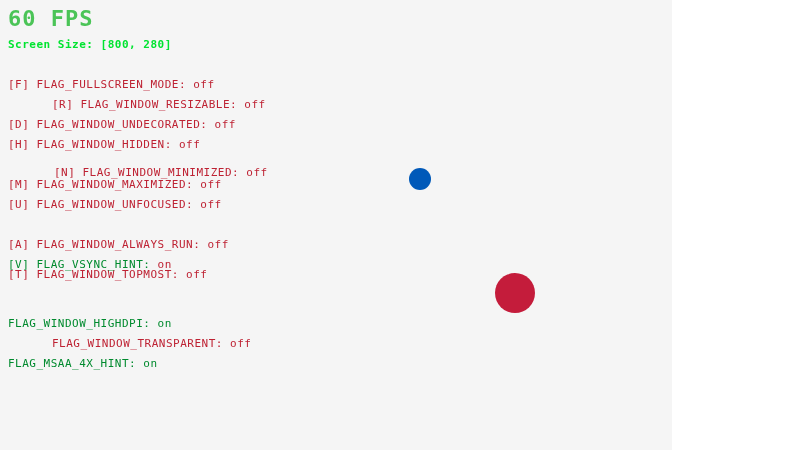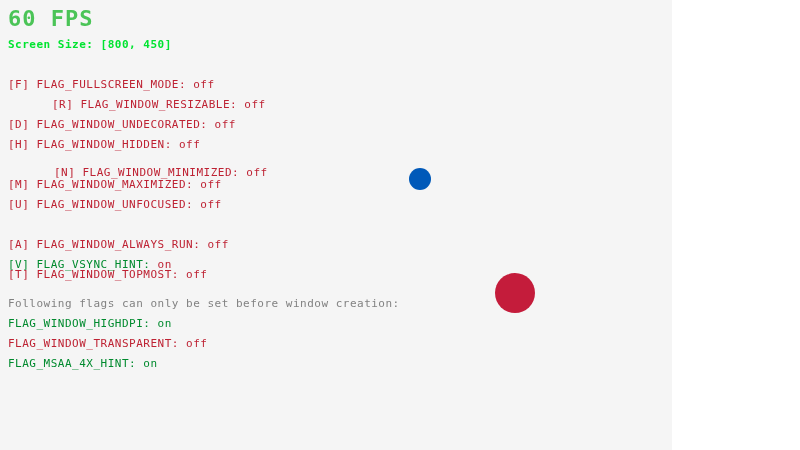--- a/index.html
+++ b/index.html
@@ -86,40 +86,39 @@
     background: #c41c3b;
   }
 </style>
 </head>
 <body>
 
 <div id="app" style="background: rgb(245, 245, 245);">
 
   <div class="txt" id="fps" style="color: rgb(75, 196, 87);">60 FPS</div>
 
-  <div class="txt" id="screen-size" style="color: rgb(0, 228, 48);">Screen Size: [800, 450]</div>
+  <div class="txt" id="screen-size" style="color: rgb(0, 228, 48);">Screen Size: [800, 280]</div>
 
 
   <div id="flags-after-list">
       <div class="flag-row" style="top: 78px; text-align: right;"><span class="flag-label" style="color: rgb(190, 34, 51);">[F] FLAG_FULLSCREEN_MODE: </span><span class="flag-value" style="color: rgb(190, 34, 51);">off</span></div>
       <div class="flag-row" style="top: 98px; margin-left: 44px;"><span class="flag-label" style="color: rgb(190, 34, 51);">[R] FLAG_WINDOW_RESIZABLE: </span><span class="flag-value" style="color: rgb(190, 34, 51);">off</span></div>
       <div class="flag-row" style="top: 118px;"><span class="flag-label" style="color: rgb(190, 34, 51);">[D] FLAG_WINDOW_UNDECORATED: </span><span class="flag-value" style="color: rgb(190, 34, 51);">off</span></div>
       <div class="flag-row" style="top: 138px;"><span class="flag-label" style="color: rgb(190, 34, 51);">[H] FLAG_WINDOW_HIDDEN: </span><span class="flag-value" style="color: rgb(190, 34, 51);">off</span></div>
       <div class="flag-row" style="top: 166px; margin-left: 46px;"><span class="flag-label" style="color: rgb(190, 34, 51);">[N] FLAG_WINDOW_MINIMIZED: </span><span class="flag-value" style="color: rgb(190, 34, 51);">off</span></div>
       <div class="flag-row" style="top: 178px;"><span class="flag-label" style="color: rgb(190, 34, 51);">[M] FLAG_WINDOW_MAXIMIZED: </span><span class="flag-value" style="color: rgb(190, 34, 51);">off</span></div>
       <div class="flag-row" style="top: 198px;"><span class="flag-label" style="color: rgb(190, 34, 51);">[U] FLAG_WINDOW_UNFOCUSED: </span><span class="flag-value" style="color: rgb(190, 34, 51);">off</span></div>
       <div class="flag-row" style="top: 234px; margin-top: 34px;"><span class="flag-label" style="color: rgb(190, 34, 51);">[T] FLAG_WINDOW_TOPMOST: </span><span class="flag-value" style="color: rgb(190, 34, 51);">off</span></div>
       <div class="flag-row" style="top: 238px;"><span class="flag-label" style="color: rgb(190, 34, 51);">[A] FLAG_WINDOW_ALWAYS_RUN: </span><span class="flag-value" style="color: rgb(190, 34, 51);">off</span></div>
       <div class="flag-row" style="top: 258px;"><span class="flag-label" style="color: rgb(0, 138, 46);">[V] FLAG_VSYNC_HINT: </span><span class="flag-value" style="color: rgb(190, 34, 51);">on</span></div>
     </div>
 
-  <div class="txt" id="header-before" style="color: rgb(130, 130, 130);">Following flags can only be set before window creation:</div>
 
   <div id="flags-before-list">
       <div class="flag-row" style="top: 317px;"><span class="flag-label" style="color: rgb(0, 138, 46);">FLAG_WINDOW_HIGHDPI: </span><span class="flag-value" style="color: rgb(0, 138, 46);">on</span></div>
-      <div class="flag-row" style="top: 337px;"><span class="flag-label" style="color: rgb(190, 34, 51);">FLAG_WINDOW_TRANSPARENT: </span><span class="flag-value" style="color: rgb(190, 34, 51);">off</span></div>
+      <div class="flag-row" style="top: 337px;"><span class="flag-label" style="color: rgb(190, 34, 51); margin-left: 44px;">FLAG_WINDOW_TRANSPARENT: </span><span class="flag-value" style="color: rgb(190, 34, 51);">off</span></div>
       <div class="flag-row" style="top: 357px;"><span class="flag-label" style="color: rgb(0, 138, 46);">FLAG_MSAA_4X_HINT: </span><span class="flag-value" style="color: rgb(0, 138, 46);">on</span></div>
     </div>
 
   <div class="ball" id="ball-blue" style="left: 409px; top: 168px; width: 22px; height: 22px; background: rgb(0, 89, 185);"></div>
   <div class="ball" id="ball-red" style="left: 495px; top: 273px; width: 40px; height: 40px; background: rgb(196, 28, 59);"></div>
 
 </div>
 
 </body></html>

